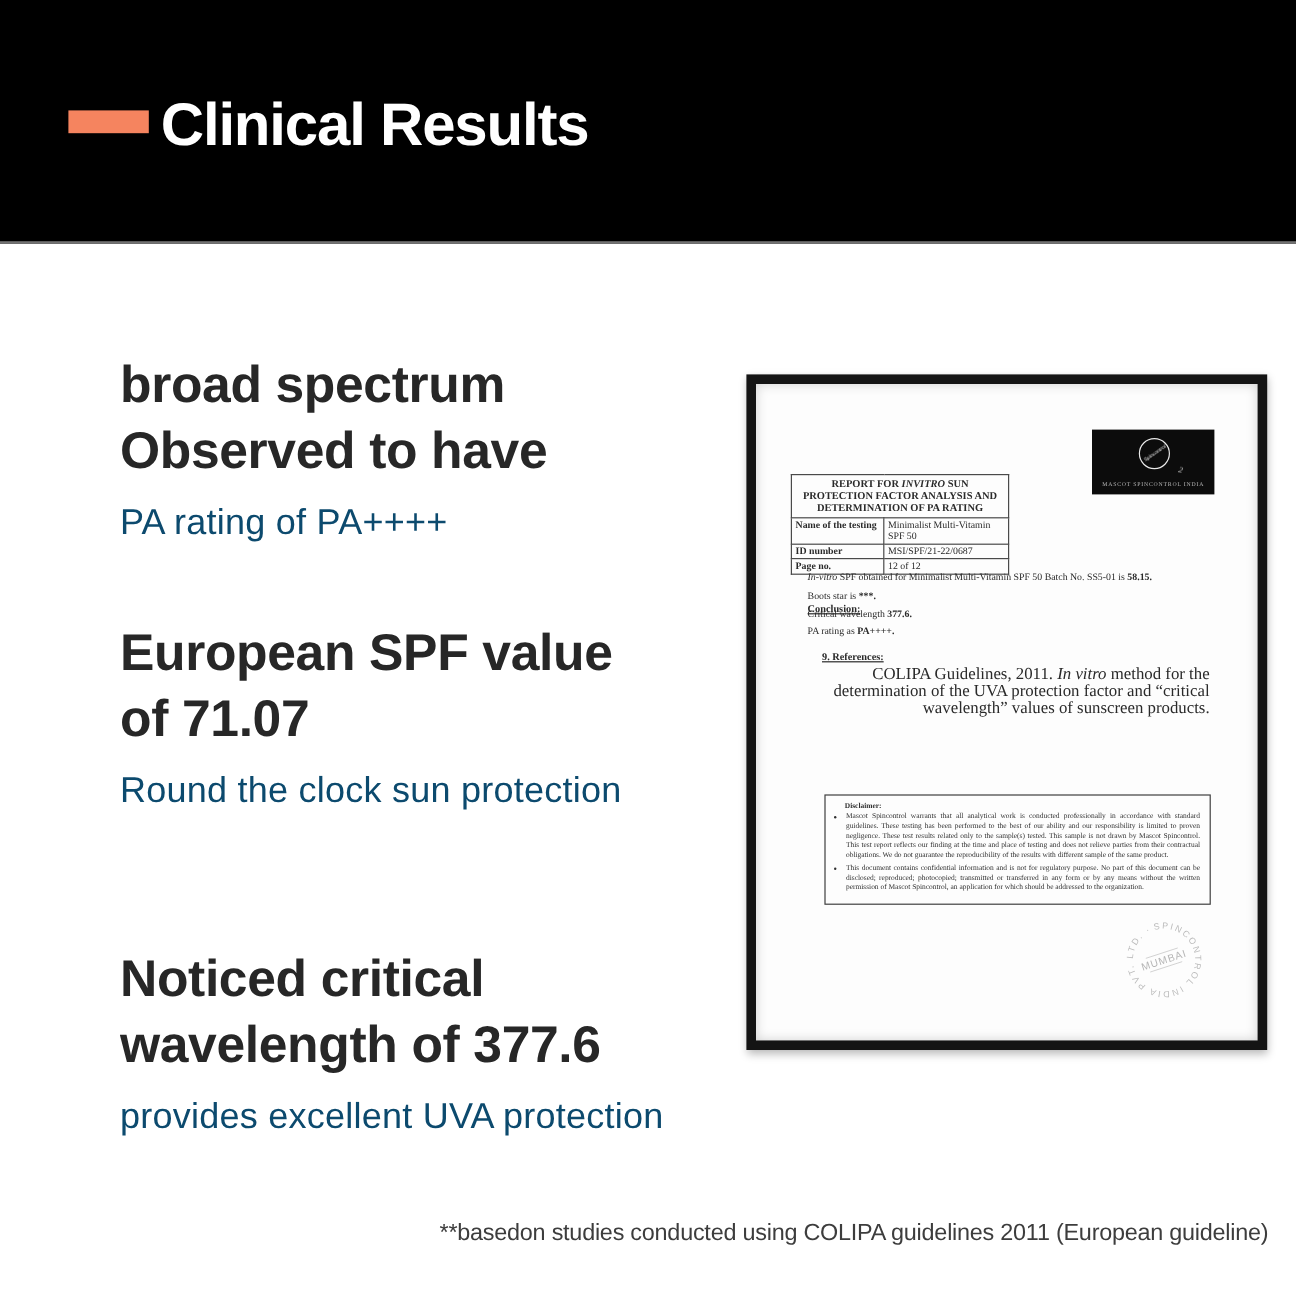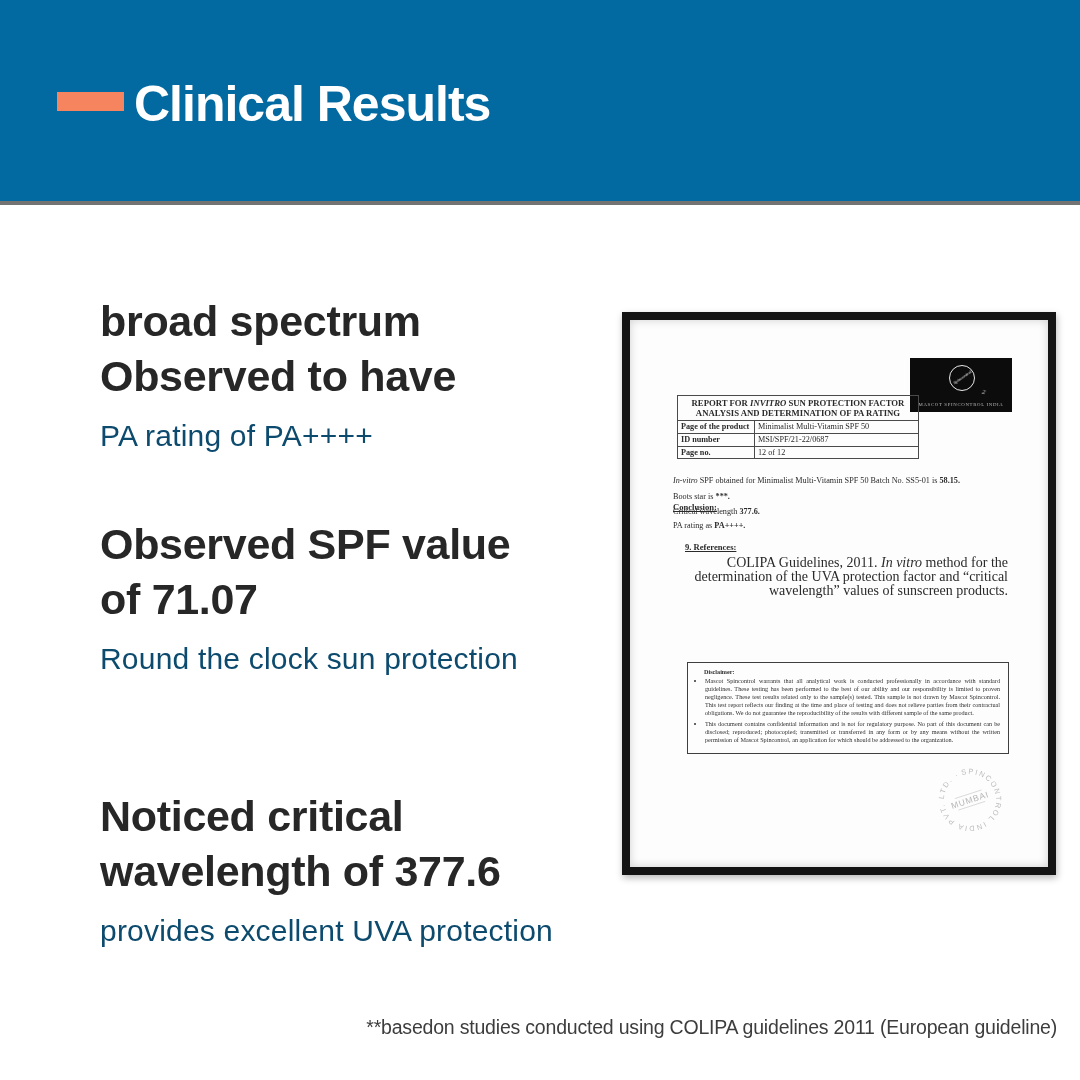--- a/index.html
+++ b/index.html
@@ -3,21 +3,21 @@
 <meta charset="utf-8">
 <style>
   html,body{margin:0;padding:0;background:#ffffff;}
   .canvas{
     position:relative;width:1080px;height:1080px;background:#ffffff;
     overflow:hidden;font-family:"Liberation Sans",sans-serif;
   }
   
   .header{
     position:absolute;left:0;top:0;width:1080px;height:201px;
-    background:#0369a1;border-bottom:4px solid #737373;
+    background:#000000;border-bottom:2px solid #737373;
   }
   .header-dash{
     position:absolute;left:57px;top:92px;width:67px;height:19px;
     background:#F5845F;
   }
   .header-title{
     position:absolute;left:134px;top:74px;
     color:#ffffff;font-size:50px;font-weight:700;letter-spacing:-1px;
     line-height:60px;white-space:nowrap;
   }
@@ -70,21 +70,21 @@
     position:absolute;left:72px;top:30px;color:#d8d8d8;font-size:7px;
     font-style:italic;transform:rotate(12deg);filter:blur(0.3px);
   }
   .doc-logo-caption{
     position:absolute;left:0;bottom:5px;width:100%;text-align:center;
     color:#b9b9b9;font-size:4.8px;letter-spacing:0.14em;
     filter:blur(0.45px);white-space:nowrap;
   }
   
   .doc-table{
-    position:absolute;left:47px;top:75px;width:242px;
+    position:absolute;left:29px;top:75px;width:182px;
     border-collapse:collapse;font-size:8.2px;line-height:9.6px;
   }
   .doc-table td,.doc-table th{
     border:1px solid #4a4a4a;padding:1px 3px;vertical-align:top;
     text-align:left;font-weight:normal;
   }
   .doc-table .t-title{
     text-align:center;font-weight:700;font-size:8.7px;line-height:10.2px;
     padding:2px 4px;
   }
@@ -129,21 +129,21 @@
   <div class="result r1">
     <div class="result-heading">
       <span>broad spectrum</span>
       <span>Observed to have</span>
     </div>
     <div class="result-sub">PA rating of PA++++</div>
   </div>
 
   <div class="result r2">
     <div class="result-heading">
-      <span>Observed SPF value</span>
+      <span>European SPF value</span>
       <span>of 71.07</span>
     </div>
     <div class="result-sub">Round the clock sun protection</div>
   </div>
 
   <div class="result r3">
     <div class="result-heading">
       <span>Noticed critical</span>
       <span>wavelength of 377.6</span>
     </div>
@@ -161,21 +161,21 @@
           <div class="doc-logo-glyph">2</div>
           <div class="doc-logo-caption">MASCOT SPINCONTROL INDIA</div>
         </div>
 
         <table class="doc-table">
           <tbody>
               <tr>
             <td class="t-title" colspan="2"><span>REPORT FOR </span><span class="em">INVITRO</span><span> SUN PROTECTION FACTOR ANALYSIS AND DETERMINATION OF PA RATING</span></td>
           </tr>
           <tr>
-            <td class="t-label">Page of the product</td>
+            <td class="t-label">Name of the testing</td>
             <td>Minimalist Multi-Vitamin SPF 50</td>
           </tr>
           <tr>
             <td class="t-label">ID number</td>
             <td>MSI/SPF/21-22/0687</td>
           </tr>
           <tr>
             <td class="t-label">Page no.</td>
             <td>12 of 12</td>
           </tr>

